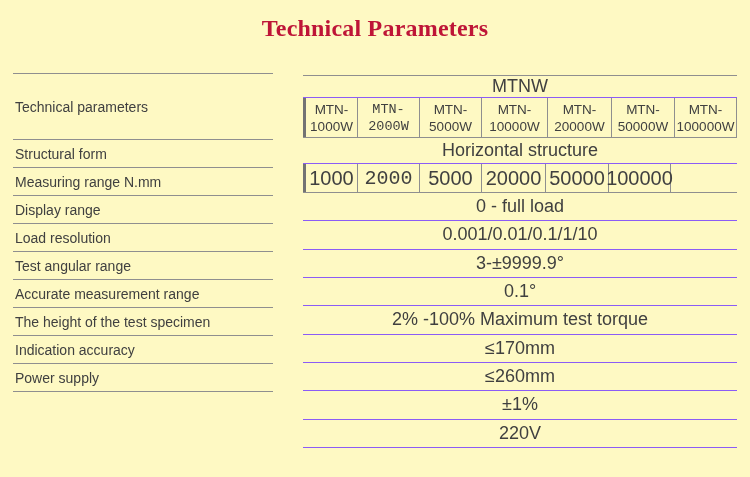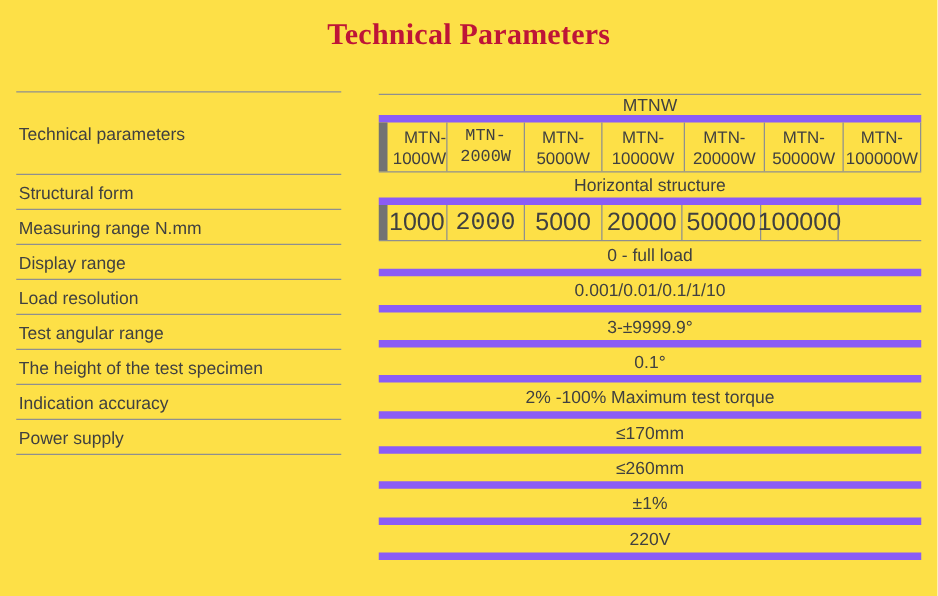--- a/index.html
+++ b/index.html
@@ -4,21 +4,21 @@
 <style>
   html, body {
     margin: 0;
     padding: 0;
     background: #ffffff;
   }
   .page {
     position: relative;
     width: 750px;
     height: 477px;
-    background: #fde047;
+    background: #fef9c3;
     font-family: "Liberation Sans", sans-serif;
     overflow: hidden;
   }
   .title {
     position: absolute;
     top: 15px;
     left: 0;
     width: 750px;
     margin: 0;
     text-align: center;
@@ -57,42 +57,42 @@
     width: 434px;
     border-top: 1px solid #8f8f8f;
     box-sizing: border-box;
     color: #404040;
   }
   .rspan {
     box-sizing: border-box;
     display: flex;
     align-items: center;
     justify-content: center;
-    border-bottom: 6px solid #8b5cf6;
-    font-size: 14px;
+    border-bottom: 1px solid #8b5cf6;
+    font-size: 18px;
   }
   .rspan.series    { height: 22px; }
   .rspan.structure { height: 26px; }
   .rspan.value     { height: 28.33px; }
   .rcells {
     box-sizing: border-box;
     display: flex;
     border-bottom: 1px solid #8f8f8f;
   }
   .rcells .cell {
     box-sizing: border-box;
     display: flex;
     align-items: center;
     justify-content: center;
     text-align: center;
     border-right: 1px solid #8f8f8f;
     font-size: 13.5px;
     line-height: 17px;
   }
-  .rcells .cell:first-child { border-left: 7px solid #737373; text-align: right; }
+  .rcells .cell:first-child { border-left: 3px solid #737373; }
   .rcells.models { height: 40px; }
   .rcells.ranges { height: 29px; }
   .rcells.ranges .cell { font-size: 20px; }
   .w0 { width: 55px; }
   .w1 { width: 62px; font-family: Liberation Mono, monospace; }
   .w2 { width: 62px; }
   .w3 { width: 66px; }
   .w4 { width: 64px; }
   .w5 { width: 63px; }
   .w6 { width: 62px; }
@@ -104,20 +104,21 @@
 
   <h1 class="title">Technical Parameters</h1>
 
   <div class="left-table">
     <div class="lrow lheader">Technical parameters</div>
     <div class="lrow">Structural form</div>
     <div class="lrow">Measuring range N.mm</div>
     <div class="lrow">Display range</div>
     <div class="lrow">Load resolution</div>
     <div class="lrow">Test angular range</div>
+    <div class="lrow">Accurate measurement range</div>
     <div class="lrow">The height of the test specimen</div>
     <div class="lrow">Indication accuracy</div>
     <div class="lrow">Power supply</div>
   </div>
 
   <div class="right-table">
     <div class="rspan series">MTNW</div>
 
     <div class="rcells models">
       <div class="cell w0">MTN-1000W</div>

